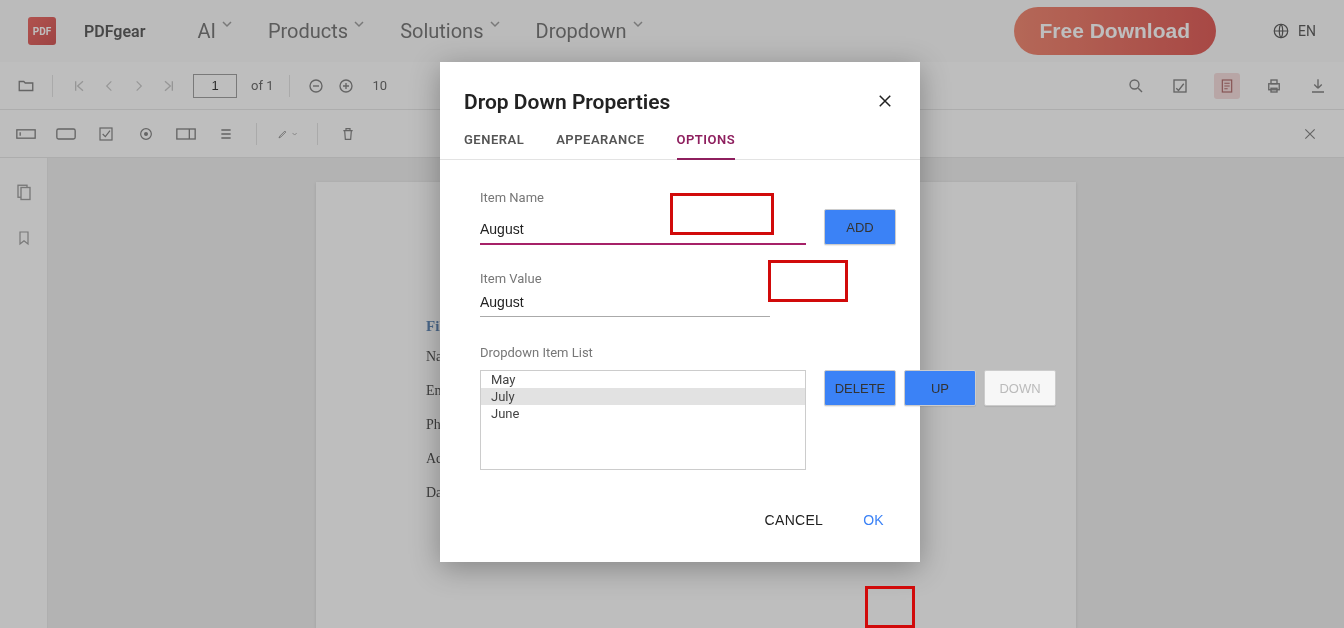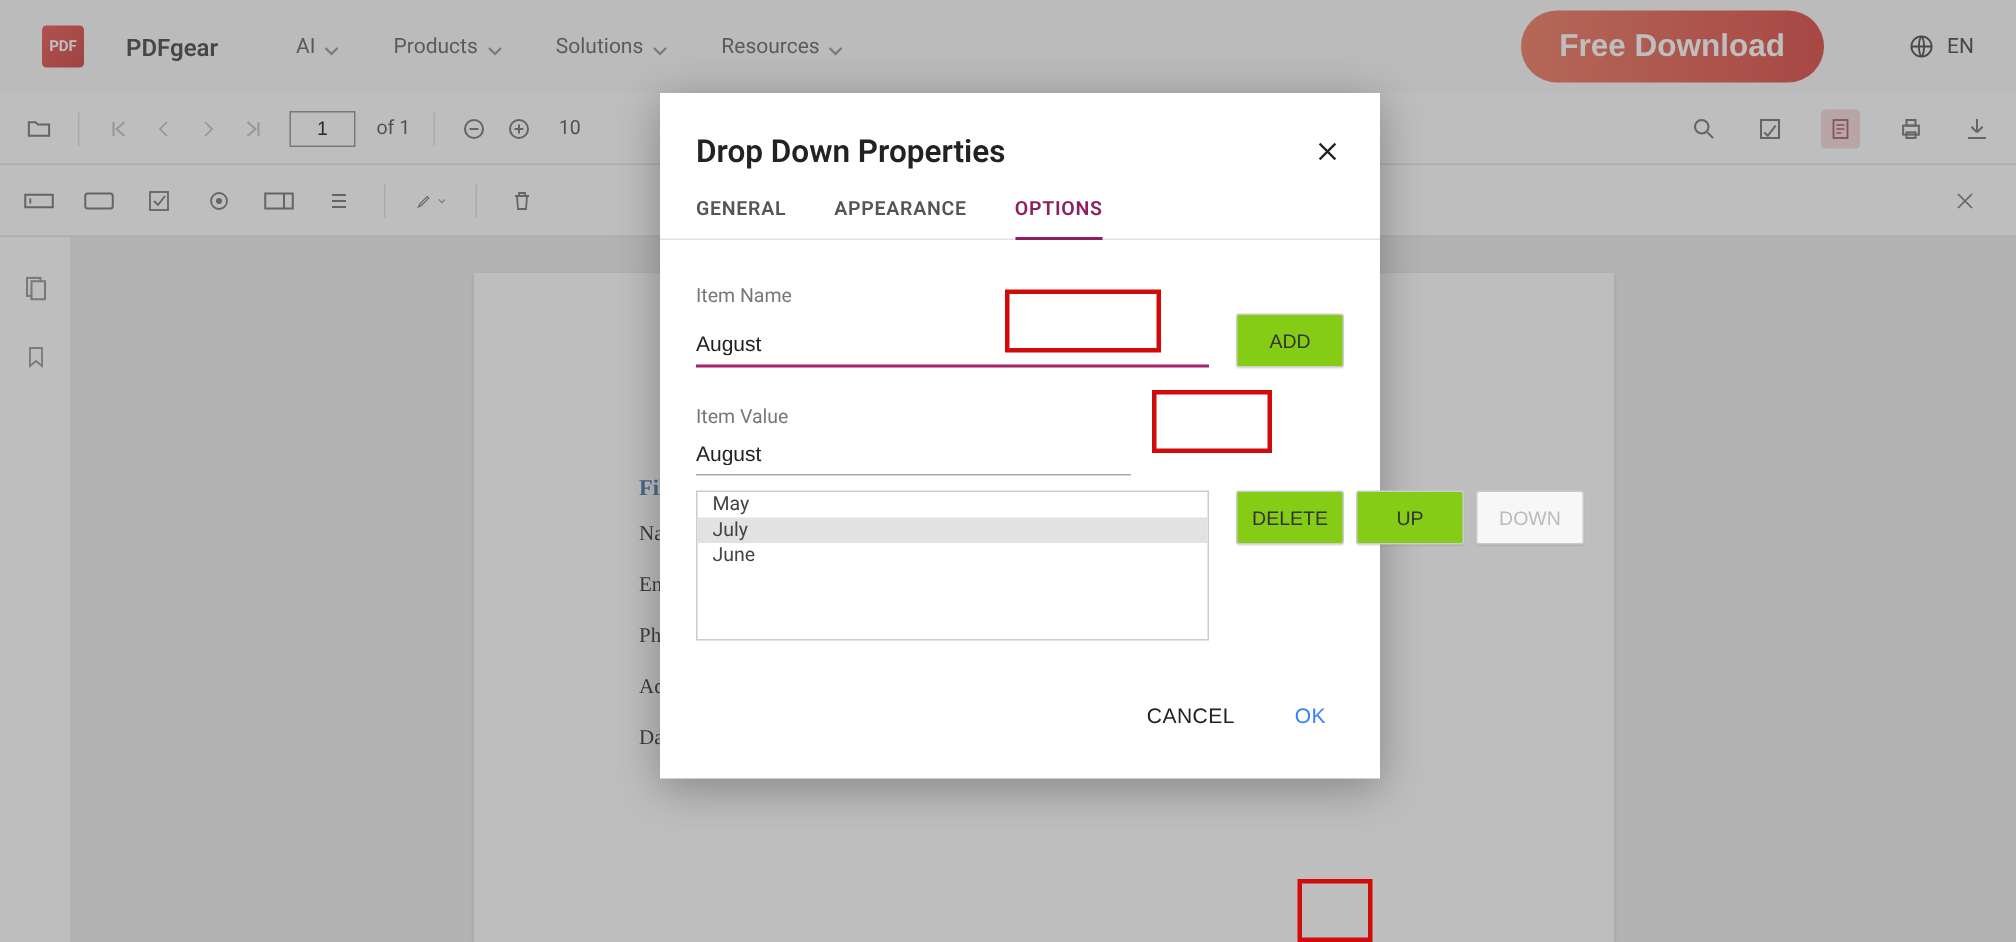--- a/index.html
+++ b/index.html
@@ -3,21 +3,21 @@
 <meta charset="utf-8">
 <style>
   * { box-sizing: border-box; margin: 0; padding: 0; }
   body { font-family: -apple-system, BlinkMacSystemFont, "Segoe UI", Roboto, sans-serif; width: 1344px; height: 628px; overflow: hidden; background: #f5f5f5; position: relative; }
 
   
   .header { height: 62px; background: #fafafa; display: flex; align-items: center; padding: 0 28px; gap: 28px; }
   .logo-box { width: 28px; height: 28px; background: linear-gradient(135deg,#e8463f,#c72d2d); border-radius: 3px; display: flex; align-items: center; justify-content: center; color: #fff; font-size: 10px; font-weight: 700; }
   .logo-text { font-weight: 600; color: #333; font-size: 16px; }
   .nav { display: flex; gap: 36px; margin-left: 24px; }
-  .nav-item { color: #555; font-size: 14px; display: flex; align-items: flex-end; gap: 6px; cursor: pointer; }
+  .nav-item { color: #555; font-size: 20px; display: flex; align-items: flex-start; gap: 6px; cursor: pointer; }
   .chev { width: 10px; height: 10px; }
   .spacer { flex: 1; }
   .download-btn { background: linear-gradient(90deg,#ef6b4f,#d8342f); color: #fff; border: none; border-radius: 24px; padding: 12px 26px; font-size: 21px; font-weight: 600; cursor: pointer; }
   .lang-wrap { display: flex; align-items: center; gap: 8px; margin-left: 28px; color: #333; font-size: 14px; }
 
   
   .tb { background: #fff; border-bottom: 1px solid #e2e2e2; display: flex; align-items: center; }
   .tb1 { height: 48px; padding: 0 16px; gap: 10px; }
   .tb1 .sep { width: 1px; height: 22px; background: #ddd; margin: 0 6px; }
   .tb-icon { width: 20px; height: 20px; color: #666; display:flex; align-items:center; justify-content:center; cursor:pointer; }
@@ -46,26 +46,26 @@
   
   .dialog { position: absolute; left: 440px; top: 62px; width: 480px; background: #fff; box-shadow: 0 6px 28px rgba(0,0,0,0.3); padding-bottom: 0; }
   .dlg-head { display:flex; align-items:center; padding: 28px 24px 6px 24px; }
   .dlg-title { font-size: 21px; font-weight: 600; color: #222; }
   .dlg-close { margin-left:auto; cursor:pointer; color:#222; width:20px; height:20px; }
   .tabs { display:flex; gap: 32px; padding: 12px 24px 0 24px; border-bottom: 1px solid #e3e3e3; }
   .tab { font-size: 13px; font-weight:600; letter-spacing: .5px; color:#555; padding-bottom: 12px; cursor:pointer; }
   .tab.active { color: #8e1f5e; position:relative; }
   .tab.active::after { content:""; position:absolute; left:0; right:0; bottom:-1px; height:2px; background:#8e1f5e; }
 
-  .dlg-body { padding: 20px 24px 8px 24px; }
+  .dlg-body { padding: 20px 24px 8px 24px; margin-left: 16px; }
   .field-lbl { font-size: 13px; color: #777; margin-bottom: 4px; margin-top: 10px; }
   .field-line-wrap { display:flex; align-items:flex-end; gap: 18px; }
   .field-input { flex:1; border: none; border-bottom: 1px solid #aaa; font-size: 14px; color: #222; padding: 4px 0 6px 0; outline: none; background: transparent; }
   .field-input.focused { border-bottom: 2px solid #a62168; }
-  .add-btn, .side-btn { height: 36px; min-width: 72px; border: 1px solid #ccc; background: #84cc16; font-size: 13px; font-weight: 500; color: #333; cursor:pointer; border-radius: 2px; box-shadow: 0 1px 1px rgba(0,0,0,0.08); }
+  .add-btn, .side-btn { height: 36px; min-width: 72px; border: 1px solid #ccc; background: #3b82f6; font-size: 13px; font-weight: 500; color: #333; cursor:pointer; border-radius: 2px; box-shadow: 0 1px 1px rgba(0,0,0,0.08); }
   .side-btn.disabled { color: #bbb; background:#f7f7f7; cursor:default; }
   .list-area { display:flex; gap: 18px; margin-top: 10px; }
   .listbox { flex:1; height: 100px; border: 1px solid #ccc; background: #fff; font-size: 13px; color:#444; overflow:auto; }
   .listbox .li-item { padding: 1px 10px; cursor:pointer; }
   .listbox .li-item.selected { background: #e2e2e2; }
   .list-btns { display:flex; flex-direction:row; gap: 8px; width: 72px; }
   .dlg-foot { display:flex; justify-content:flex-end; gap: 20px; padding: 26px 26px 26px 24px; }
   .foot-btn { font-size: 14px; font-weight: 500; background:none; border:none; cursor:pointer; padding: 8px 10px; letter-spacing:.3px; }
   .foot-btn.cancel { color:#222; }
   .foot-btn.ok { color:#3b82f6; }
@@ -99,21 +99,21 @@
           <path d="M1 3l4 4 4-4" stroke="#888" stroke-width="1.5" fill="none"></path>
         </svg>
       </div>
     <div class="nav-item">
         <span>Solutions</span>
         <svg class="chev" viewBox="0 0 10 10">
           <path d="M1 3l4 4 4-4" stroke="#888" stroke-width="1.5" fill="none"></path>
         </svg>
       </div>
     <div class="nav-item">
-        <span>Resources</span>
+        <span>Dropdown</span>
         <svg class="chev" viewBox="0 0 10 10">
           <path d="M1 3l4 4 4-4" stroke="#888" stroke-width="1.5" fill="none"></path>
         </svg>
       </div>
   </div>
   <div class="spacer"></div>
   <button class="download-btn">Free Download</button>
   <div class="lang-wrap">
     <svg width="18" height="18" viewBox="0 0 24 24">
         <circle cx="12" cy="12" r="9" stroke="#333" stroke-width="1.6" fill="none"></circle>
@@ -305,20 +305,21 @@
   <div class="dlg-body">
     <div class="field-lbl">Item Name</div>
     <div class="field-line-wrap">
       <input class="field-input focused" value="August" style="">
       <button class="add-btn">ADD</button>
     </div>
 
     <div class="field-lbl" style="margin-top:26px">Item Value</div>
     <input class="field-input" style="width: 290px;" value="August">
 
+    <div class="field-lbl" style="margin-top:28px">Dropdown Item List</div>
     <div class="list-area">
       <div class="listbox" id="listbox">
           <div class="li-item">May</div>
           <div class="li-item selected">July</div>
           <div class="li-item">June</div>
         </div>
       <div class="list-btns">
         <button class="side-btn">DELETE</button>
         <button class="side-btn">UP</button>
         <button class="side-btn disabled">DOWN</button>

